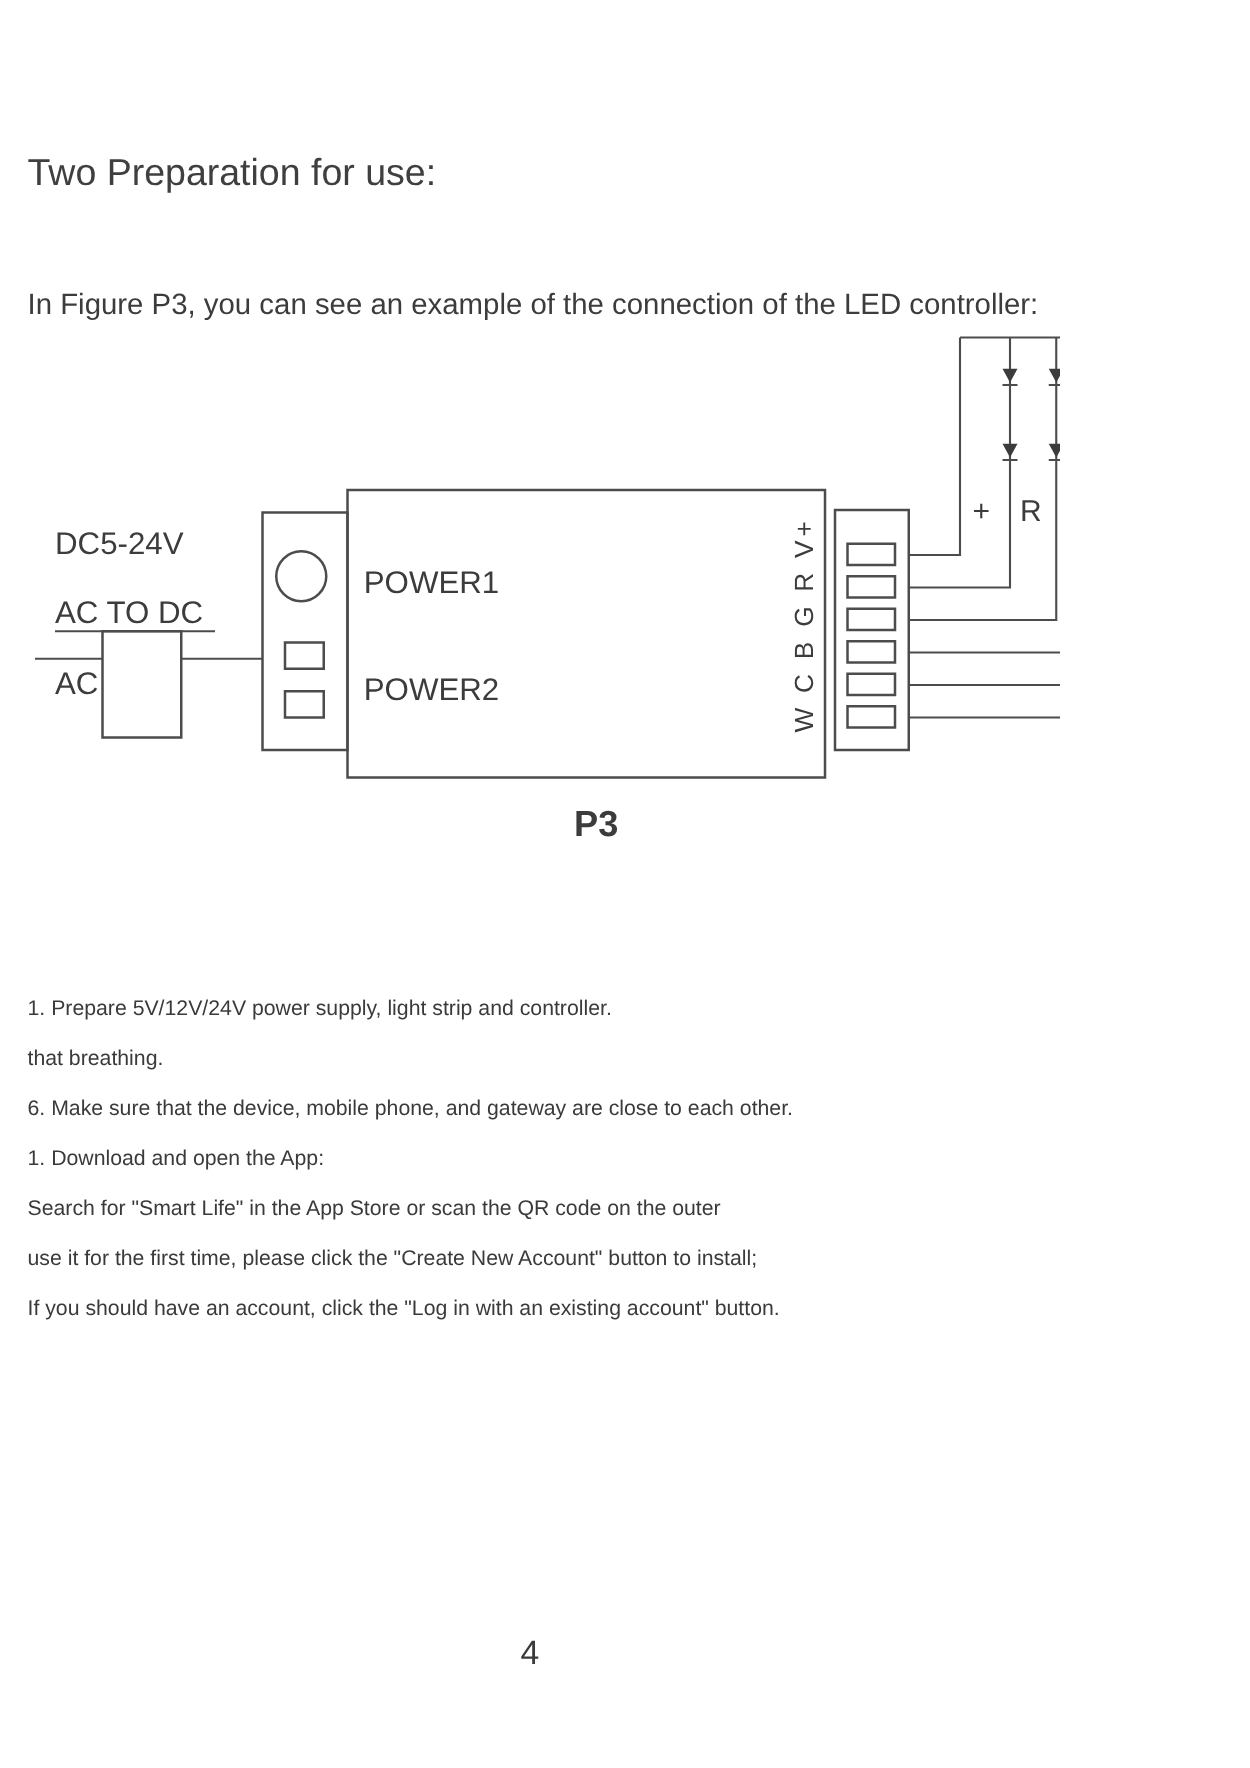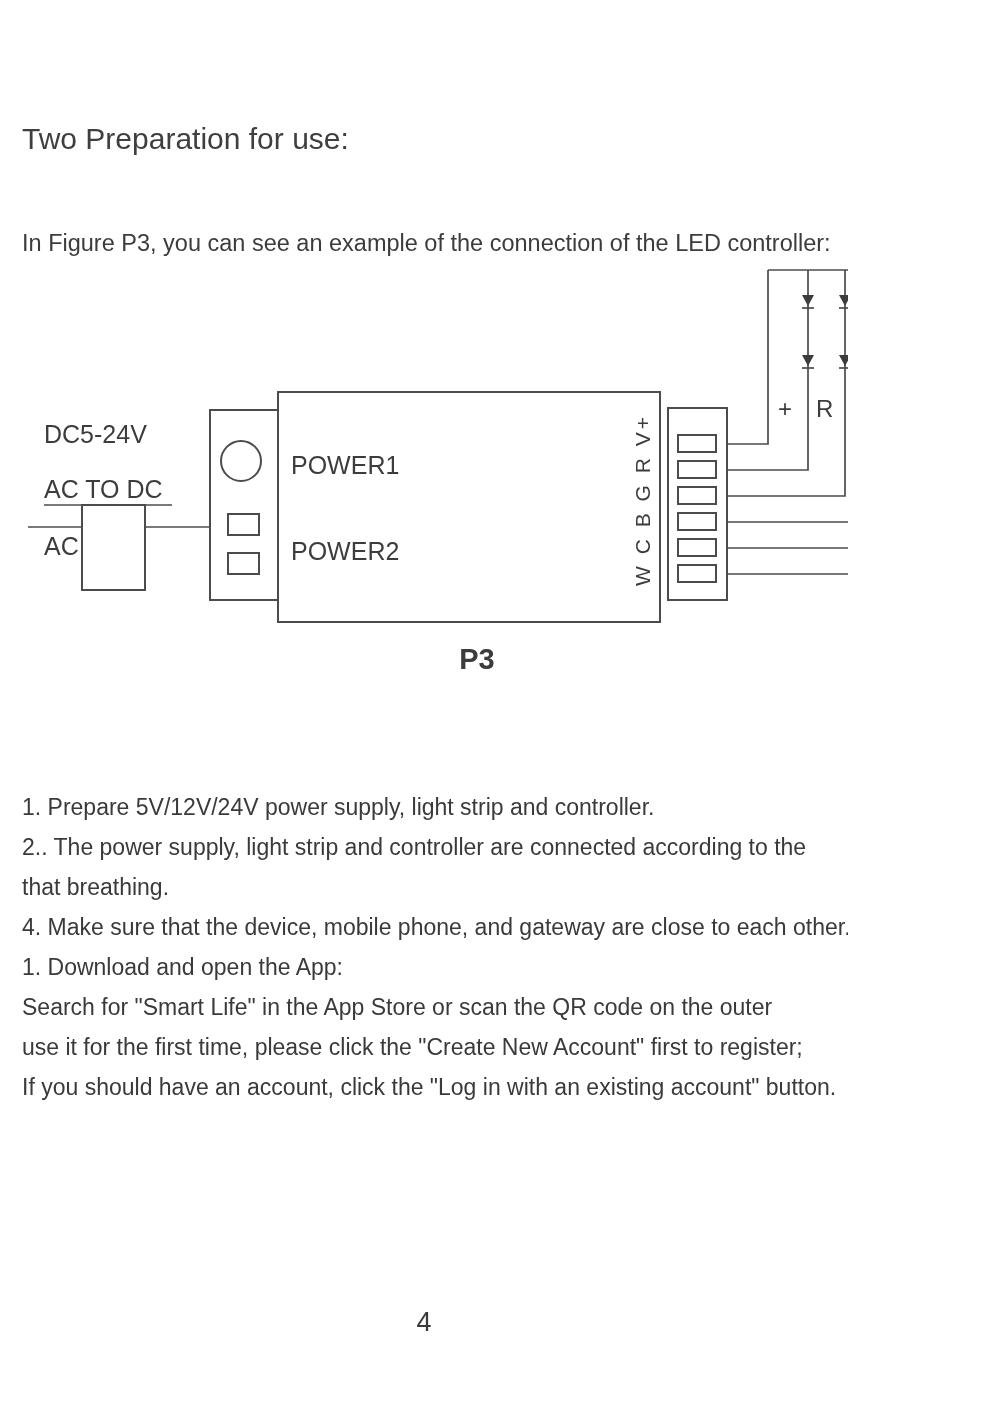--- a/index.html
+++ b/index.html
@@ -32,21 +32,21 @@
     position: absolute;
     left: 0;
     top: 255px;
   }
   svg text { font-family: "Liberation Sans", sans-serif; fill: #3c3c3c; }
   .steps {
     position: absolute;
     left: 22px;
     top: 787px;
     width: 965px;
-    font-size: 23px;
+    font-size: 17px;
     line-height: 40px;
     color: #3a3a3a;
     white-space: nowrap;
   }
   .page-number {
     position: absolute;
     left: 0;
     top: 1307px;
     width: 100%;
     text-align: center;
@@ -128,24 +128,23 @@
       <text x="853" y="162" font-size="24">G</text>
       <text x="890" y="162" font-size="24">B</text>
       <text x="927" y="162" font-size="24">C</text>
       <text x="970" y="162" font-size="24">W</text>
       <text x="477" y="414" text-anchor="middle" font-size="29" font-weight="bold">P3</text>
     </g>
   </svg>
 
   <div class="steps">
     <div>1. Prepare 5V/12V/24V power supply, light strip and controller.</div>
-    <div>2.. The power supply, light strip and controller are connected according to the</div>
     <div>that breathing.</div>
-    <div>4. Make sure that the device, mobile phone, and gateway are close to each other.</div>
+    <div>6. Make sure that the device, mobile phone, and gateway are close to each other.</div>
     <div>1. Download and open the App:</div>
     <div>Search for "Smart Life" in the App Store or scan the QR code on the outer</div>
-    <div>use it for the first time, please click the "Create New Account" first to register;</div>
+    <div>use it for the first time, please click the "Create New Account" button to install;</div>
     <div>If you should have an account, click the "Log in with an existing account" button.</div>
   </div>
 
   <div class="page-number">4</div>
 
 </div>
 
 </body></html>

